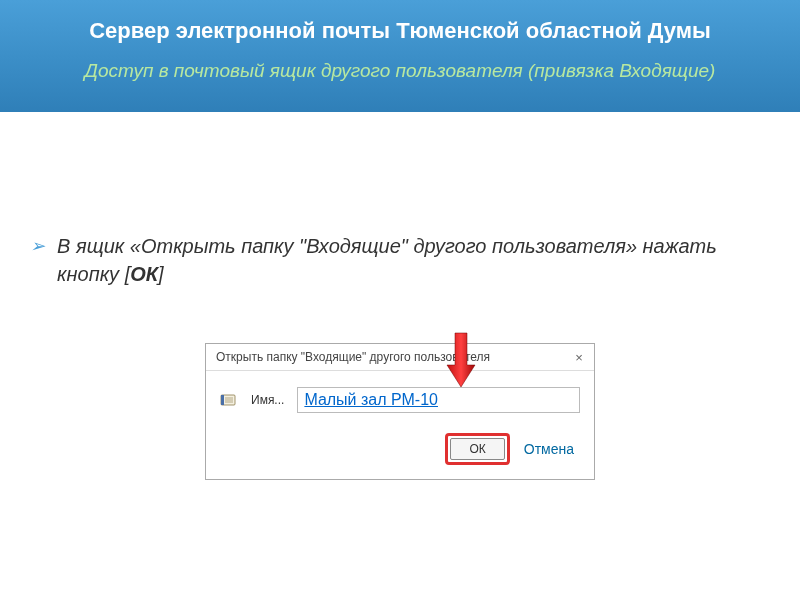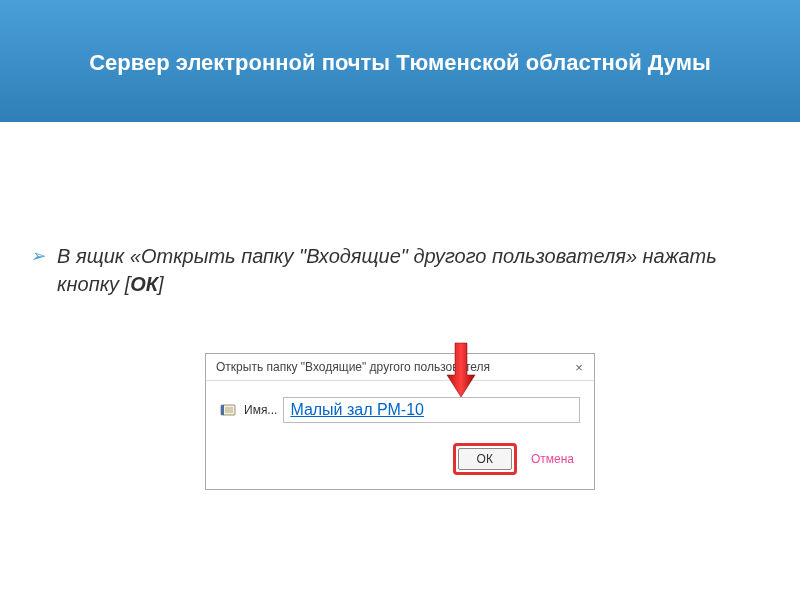--- a/index.html
+++ b/index.html
@@ -18,21 +18,20 @@
     .header {
       background: linear-gradient(to bottom, #4a9fd8 0%, #3c8fc8 50%, #2f7fb8 100%);
       padding: 18px 20px 30px 20px;
       color: #ffffff;
     }
     .header-title {
       font-size: 22px;
       font-weight: bold;
       text-align: center;
       margin-bottom: 16px;
-      margin-top: 32px;
     }
     .header-subtitle {
       font-size: 19px;
       text-align: center;
       color: #b8e8a0;
       font-style: italic;
     }
     .content {
       padding: 120px 30px 30px 30px;
     }
@@ -87,21 +86,21 @@
       font-size: 13px;
       color: #666666;
       cursor: default;
     }
     .dialog-body {
       padding: 16px 14px 14px 14px;
     }
     .name-row {
       display: flex;
       align-items: center;
-      gap: 6px;
+      gap: 13px;
     }
     .addressbook-icon {
       width: 18px;
       height: 14px;
       display: inline-flex;
       align-items: center;
       justify-content: center;
       flex-shrink: 0;
     }
     .name-label {
@@ -134,38 +133,39 @@
       cursor: default;
       border-radius: 2px;
     }
     .ok-highlight {
       border: 3px solid #e03030;
       border-radius: 4px;
       padding: 2px;
       display: inline-block;
     }
     .cancel-button {
-      font-size: 12px;
-      color: #ec4899;
+      font-size: 14px;
+      color: #0369a1;
       padding: 3px 6px;
       cursor: default;
     }
     .red-arrow {
       position: absolute;
       top: -12px;
       right: 118px;
       width: 32px;
       height: 58px;
     }
   </style>
 </head>
 <body>
 
 <div class="header">
   <div class="header-title">Сервер электронной почты Тюменской областной Думы</div>
+  <div class="header-subtitle">Доступ в почтовый ящик другого пользователя (привязка Входящие)</div>
 </div>
 
 <div class="content">
   <div class="bullet-line">
     <span class="bullet-arrow">➢</span>
     <span>
       <span>В ящик «</span><span>Открыть папку "Входящие" другого пользователя</span><span>» нажать кнопку [</span><span class="bold">ОК</span><span>]</span>
     </span>
   </div>
 

